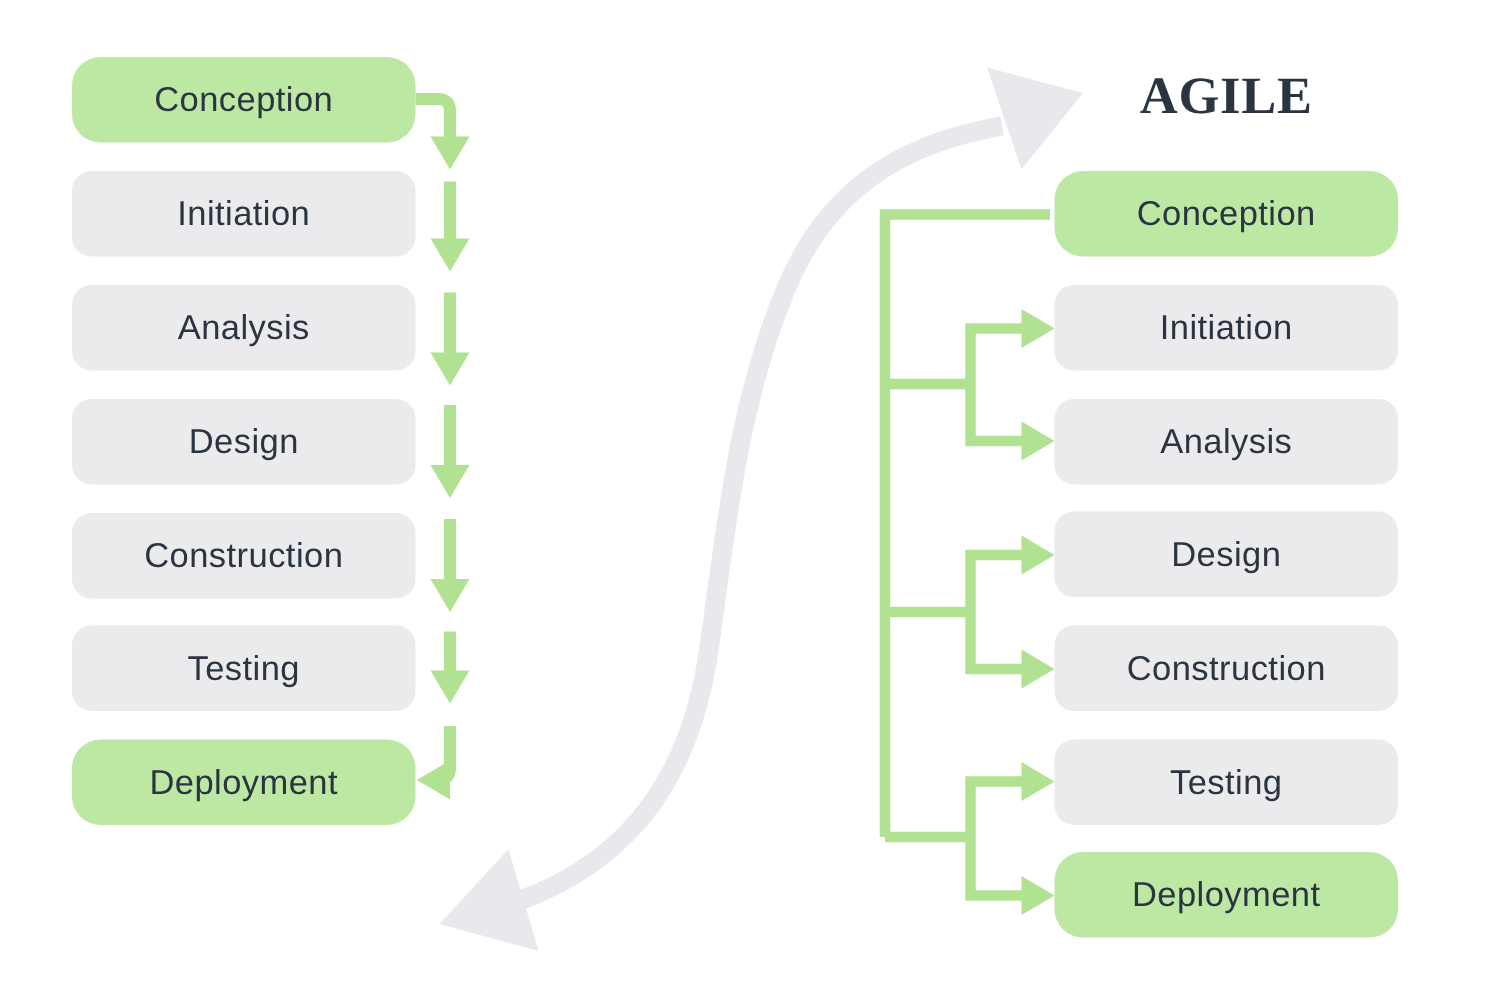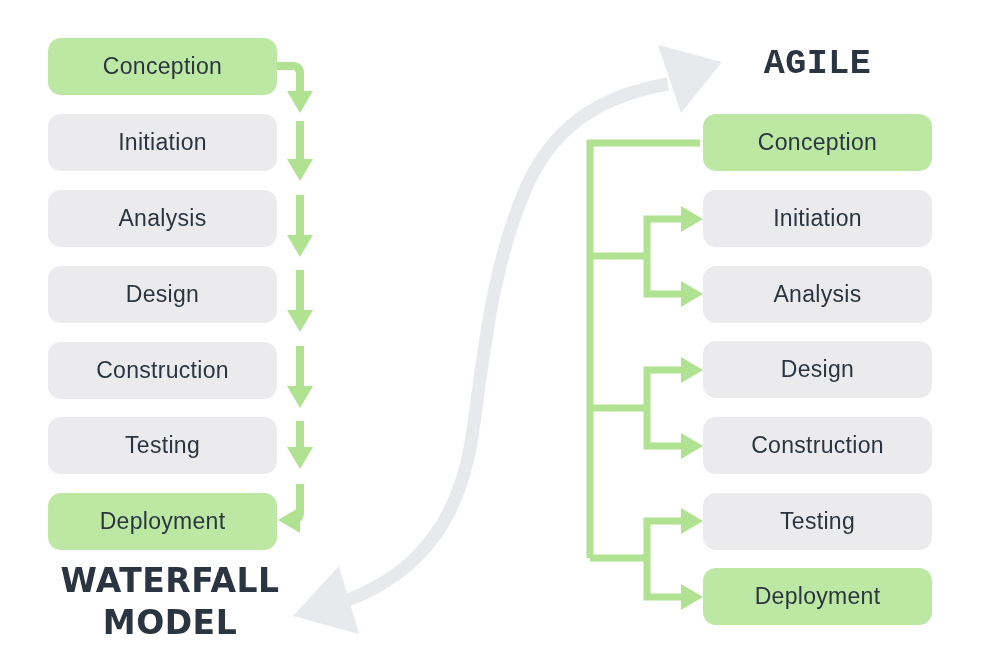--- a/index.html
+++ b/index.html
@@ -8,31 +8,31 @@
   }
   *{margin:0;padding:0;box-sizing:border-box;}
   body{background:#fff;font-family:"Liberation Sans",sans-serif;}
   .canvas{position:relative;width:990px;height:671px;background:var(--bg);overflow:hidden;}
   .layer{position:absolute;left:0;top:0;width:990px;height:671px;}
   .step-box{
     position:absolute;width:229px;height:57px;border-radius:13px;
     background:var(--gray-fill);display:flex;align-items:center;justify-content:center;
     font-size:23px;color:var(--dark);letter-spacing:.3px;
   }
-  .step-box.green{background:var(--green-fill);}
+  .step-box.green{background:var(--green-fill);border-radius:19px;}
   .col-left .step-box{left:48px;}
   .col-right .step-box{left:703px;}
   .vs-label{
     position:absolute;left:378px;top:272px;width:160px;text-align:center;
     font-family:"Liberation Sans",sans-serif;font-weight:bold;font-size:104px;
     letter-spacing:-3px;color:var(--dark);line-height:1;
   }
   .agile-title{
     position:absolute;left:703px;top:44px;width:229px;text-align:center;
-    font-family:Liberation Mono, monospace;font-weight:bold;font-size:35px;
+    font-family:Liberation Serif, serif;font-weight:bold;font-size:35px;
     letter-spacing:.5px;color:var(--dark);
   }
   .waterfall-title{
     position:absolute;left:25px;top:560px;width:290px;text-align:center;
     font-family:"DejaVu Sans",sans-serif;font-weight:bold;font-size:33px;
     line-height:42px;letter-spacing:.5px;color:var(--dark);
   }
   svg{display:block;}
 </style>
 </head>
@@ -100,18 +100,14 @@
     <div class="step-box green" style="top:114px">Conception</div>
     <div class="step-box" style="top:190px">Initiation</div>
     <div class="step-box" style="top:266px">Analysis</div>
     <div class="step-box" style="top:341px">Design</div>
     <div class="step-box" style="top:417px">Construction</div>
     <div class="step-box" style="top:493px">Testing</div>
     <div class="step-box green" style="top:568px">Deployment</div>
   </div>
 
   <div class="agile-title">AGILE</div>
-  <div class="waterfall-title">
-    <div>WATERFALL</div>
-    <div>MODEL</div>
-  </div>
 
 </div>
 
 </body></html>

